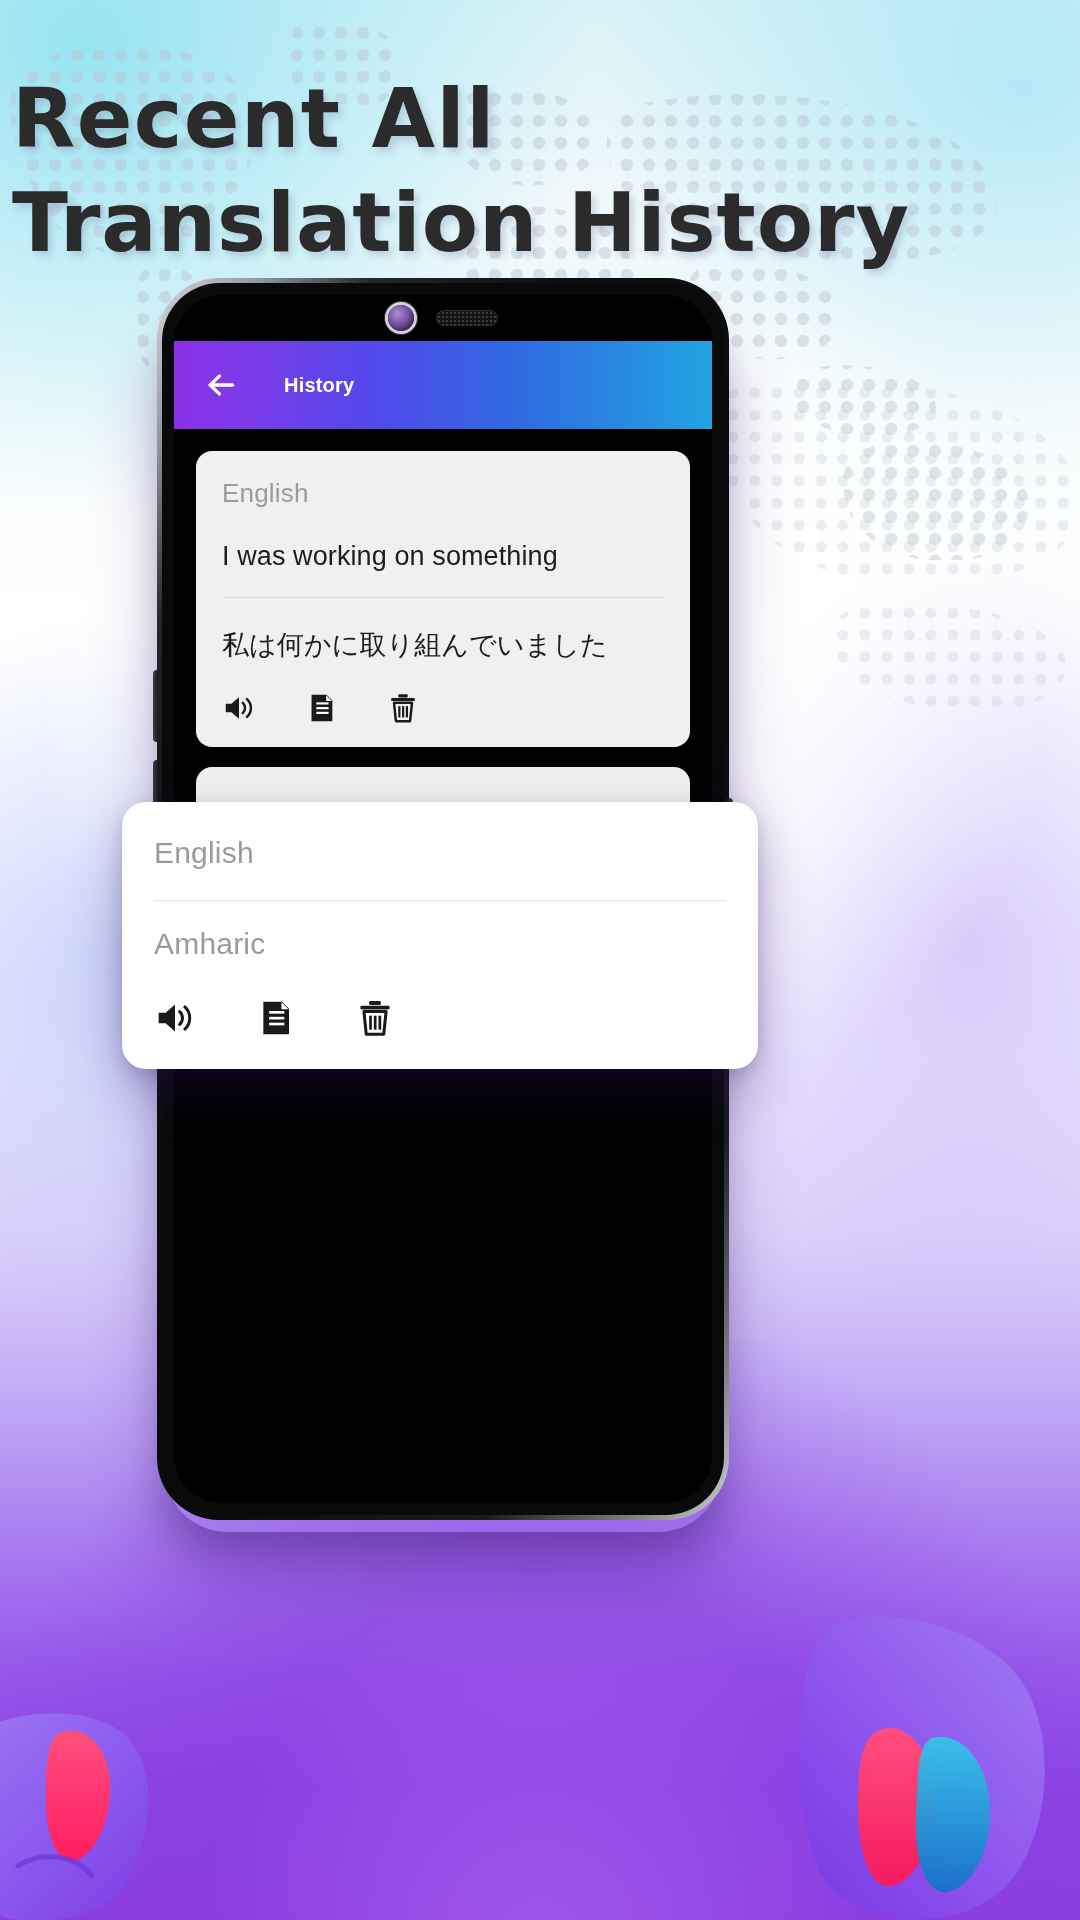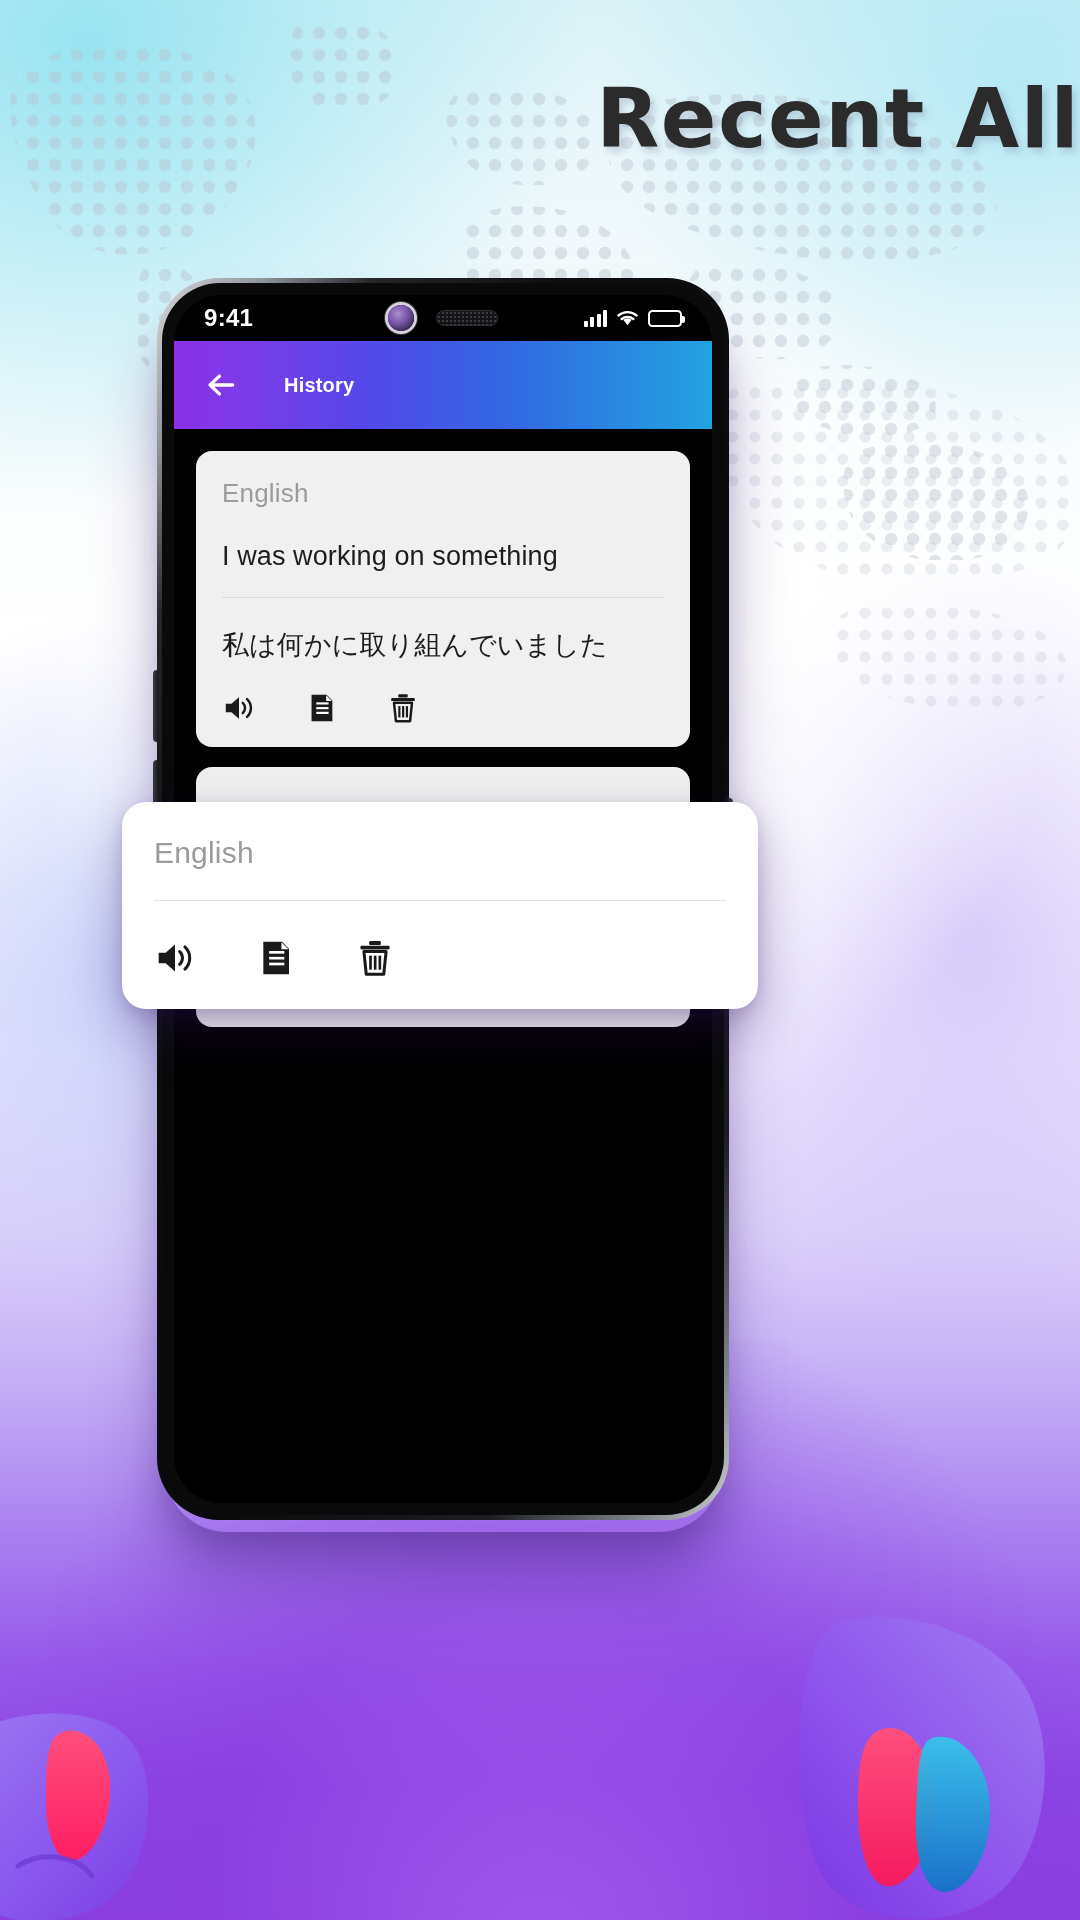--- a/index.html
+++ b/index.html
@@ -57,21 +57,21 @@
     background:radial-gradient(ellipse at 50% 45%, rgba(255,255,255,.95) 0%, rgba(255,255,255,.55) 45%, rgba(255,255,255,0) 75%);
   }
 
   
   .dotmap { position:absolute; left:0; top:0; width:1080px; height:560px; opacity:.42; }
   .dotmap-2 { position:absolute; right:-40px; top:360px; width:420px; height:360px; opacity:.3; }
 
   
   .headline {
     position:absolute; left:12px; right:0; top:78px;
-    text-align:right;
+    text-align:left;
     z-index:6;
     pointer-events:none;
   }
   .headline-line {
     display:block;
     font-family:"DejaVu Sans", sans-serif;
     font-weight:700;
     font-size:82px;
     line-height:1.0;
     letter-spacing:1.5px;
@@ -356,49 +356,33 @@
       <stop offset="100%" stop-color="#1572c8"></stop>
     </linearGradient>
   </defs>
   <path d="M86,34 C140,14 236,38 272,92 C308,146 300,250 256,296 C212,342 120,338 80,296 C40,254 36,56 86,34 Z" fill="url(#gRight)" opacity=".9"></path>
   <path d="M130,140 C156,130 182,160 184,204 C186,250 166,292 142,296 C120,300 108,262 108,216 C108,172 112,148 130,140 Z" fill="url(#gPinkR)"></path>
   <path d="M182,148 C210,140 238,172 240,216 C242,262 220,300 196,302 C176,304 164,270 166,224 C168,182 168,154 182,148 Z" fill="url(#gBlueR)" opacity=".95"></path>
 </svg>
 
 <div class="headline">
   <span class="headline-line l1">Recent All</span>
+  <span class="headline-line l2">Translation History</span>
 </div>
 
 <div id="phone-wrap">
   <div class="phone-shadow"></div>
   <div class="phone-frame">
     <div class="btn-power"></div>
     <div class="btn-vol"></div>
     <div class="btn-vol2"></div>
 
     <div class="phone-body">
       <div class="screen">
 
-        <div class="statusbar">
-          <div class="status-time">9:41</div>
-          <div class="status-icons">
-            <span class="sig">
-                <i></i>
-                <i></i>
-                <i></i>
-                <i></i>
-              </span>
-            <svg width="23" height="18" viewBox="0 0 24 18">
-              <path d="M12 16.6 L7.6 10.9 A7.2 7.2 0 0 1 16.4 10.9 Z" fill="#fff"></path>
-              <path d="M2.6 6.3 A14.6 14.6 0 0 1 21.4 6.3" stroke="#fff" stroke-width="2.6" fill="none" stroke-linecap="round"></path>
-              <path d="M5.9 10.1 A10 10 0 0 1 18.1 10.1" stroke="#fff" stroke-width="2.5" fill="none" stroke-linecap="round"></path>
-            </svg>
-            <span class="batt"></span>
-          </div>
-        </div>
 
         <div class="notch">
           <span class="notch-cam"></span>
           <span class="notch-speaker"></span>
         </div>
 
         <div class="appbar">
           <svg class="back-arrow" viewBox="0 0 40 40">
             <path d="M31 20 H10 M18.5 11.5 L9.5 20 L18.5 28.5" stroke="#fff" stroke-width="3.1" fill="none" stroke-linecap="round" stroke-linejoin="round"></path>
           </svg>
@@ -441,20 +425,21 @@
 
         </div>
       </div>
     </div>
   </div>
 </div>
 
 <div id="float-card">
   <div class="fcard-lang">English</div>
   <div class="fcard-divider"></div>
+  <div class="fcard-lang">Amharic</div>
   <div class="fcard-actions">
     <svg class="fact-icon" viewBox="0 0 36 36">
       <path d="M4 13.5 H10 L18 6.5 V29.5 L10 22.5 H4 Z" fill="#1a1a1a"></path>
       <path d="M22 12.5 A7.5 7.5 0 0 1 22 23.5" stroke="#1a1a1a" stroke-width="2.6" fill="none" stroke-linecap="round"></path>
       <path d="M26.5 8.5 A13 13 0 0 1 26.5 27.5" stroke="#1a1a1a" stroke-width="2.6" fill="none" stroke-linecap="round"></path>
     </svg>
     <svg class="fact-icon" viewBox="0 0 36 36">
       <path d="M8 4 H24 L30 10 V32 H8 Z" fill="#1a1a1a"></path>
       <path d="M23.5 4.5 V10.5 H29.5" fill="#fff"></path>
       <rect x="13" y="12" width="13" height="2.3" fill="#fff"></rect>

